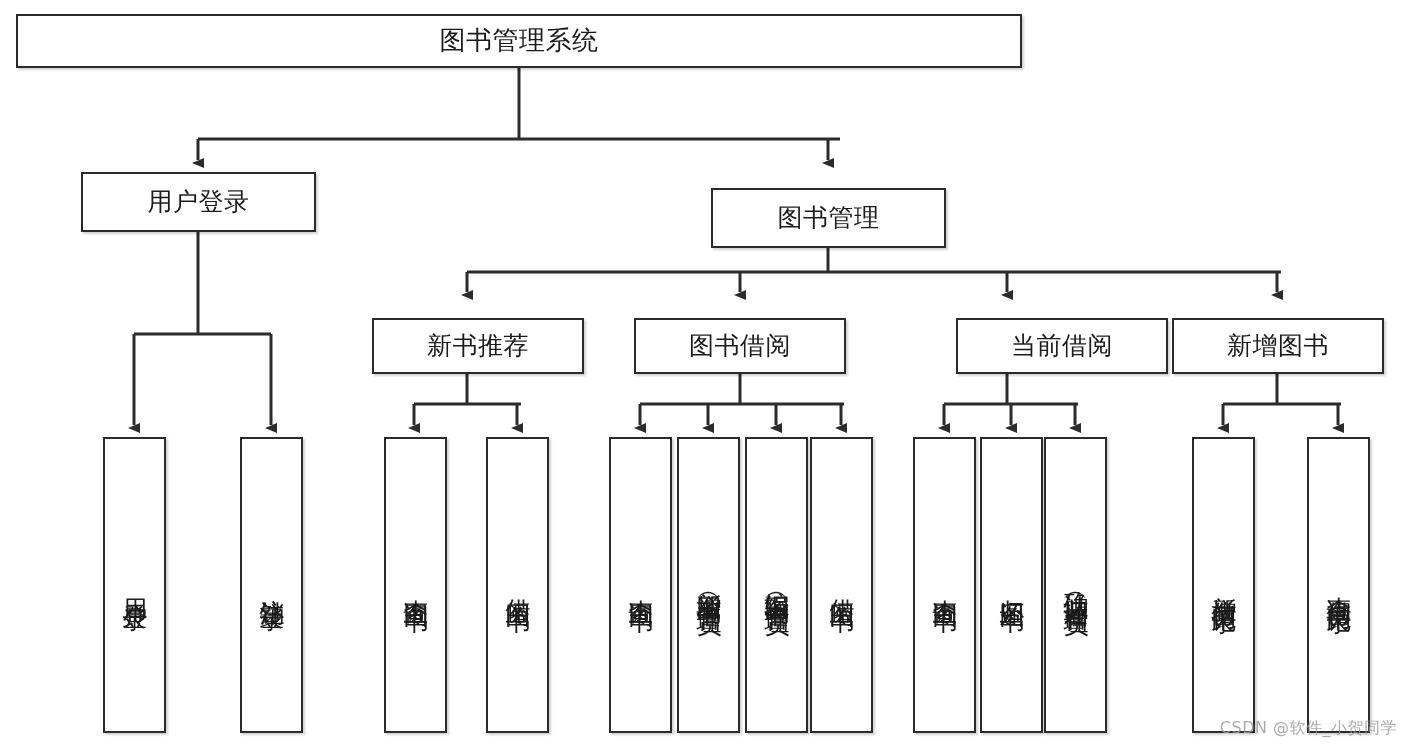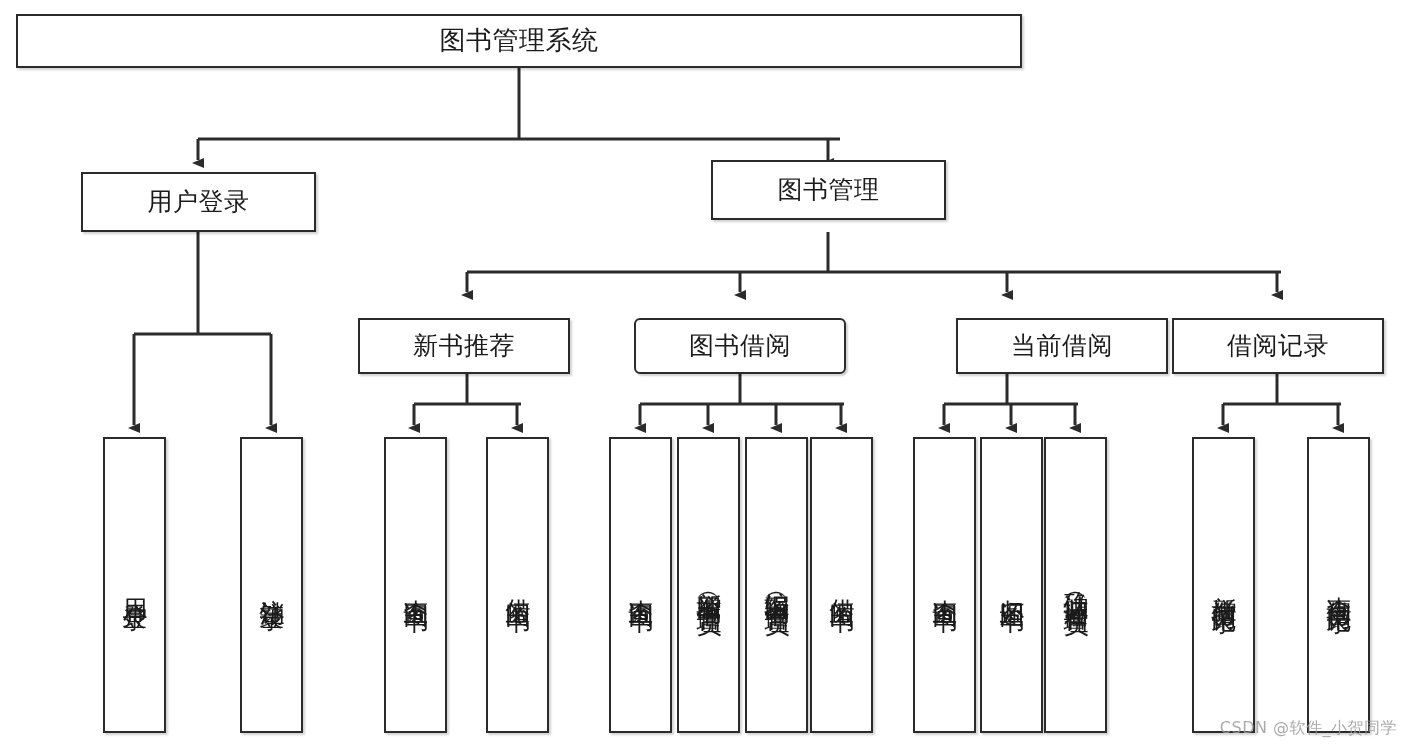--- a/index.html
+++ b/index.html
@@ -127,35 +127,35 @@
     </g>
   </svg>
 
   <div class="node root horiz" style="left:16px; top:14px; width:1006px; height:54px;">
     <span class="label">图书管理系统</span>
   </div>
 
   <div class="node horiz" style="left:81px; top:172px; width:235px; height:60px;">
     <span class="label">用户登录</span>
   </div>
-  <div class="node horiz" style="left:711px; top:160px; width:235px; height:60px;">
+  <div class="node horiz" style="left:711px; top:188px; width:235px; height:60px;">
     <span class="label">图书管理</span>
   </div>
 
-  <div class="node horiz" style="left:358px; top:318px; width:212px; height:56px;justify-content:center;">
+  <div class="node horiz" style="left:372px; top:318px; width:212px; height:56px;justify-content:center;">
     <span class="label">新书推荐</span>
   </div>
-  <div class="node horiz" style="left:634px; top:318px; width:212px; height:56px;border-radius:6px;">
+  <div class="node horiz" style="left:634px; top:318px; width:212px; height:56px;">
     <span class="label">图书借阅</span>
   </div>
   <div class="node horiz" style="left:956px; top:318px; width:212px; height:56px;">
     <span class="label">当前借阅</span>
   </div>
   <div class="node horiz" style="left:1172px; top:318px; width:212px; height:56px;">
-    <span class="label">借阅记录</span>
+    <span class="label">新增图书</span>
   </div>
 
   <div class="node vert" style="left:103px; top:437px; width:63px; height:296px;">
     <span class="label">用户登录</span>
   </div>
   <div class="node vert" style="left:240px; top:437px; width:63px; height:296px;">
     <span class="label">注销登录</span>
   </div>
 
   <div class="node vert" style="left:384px; top:437px; width:63px; height:296px;">

